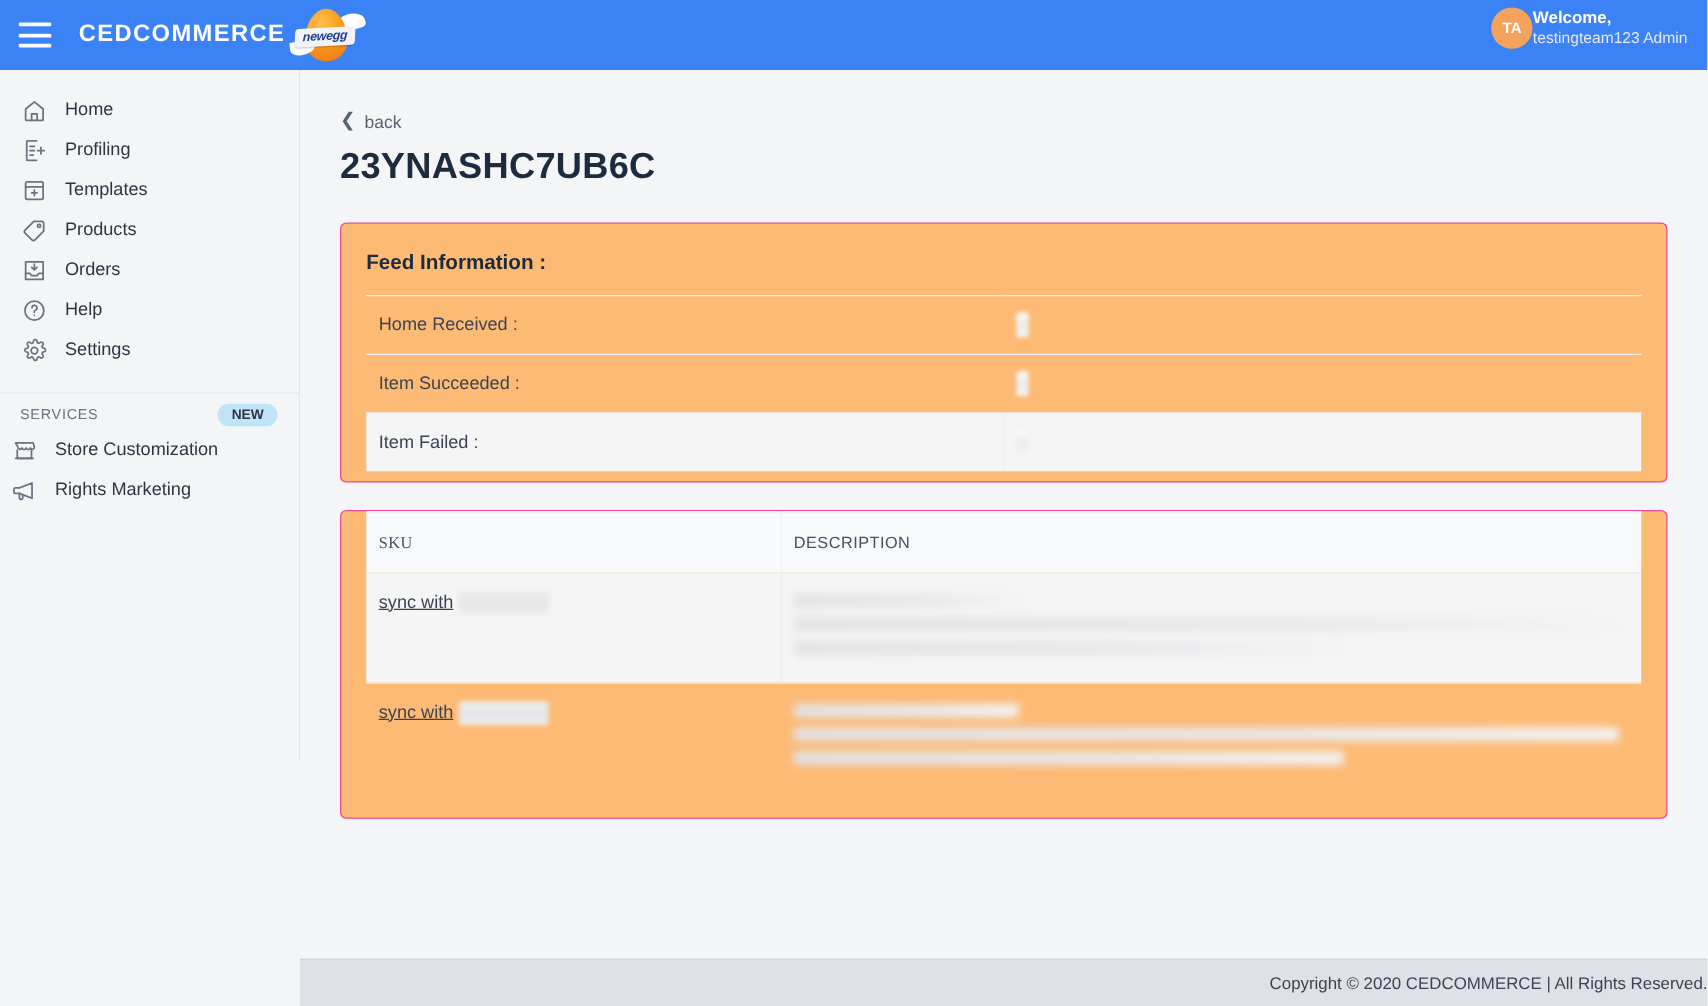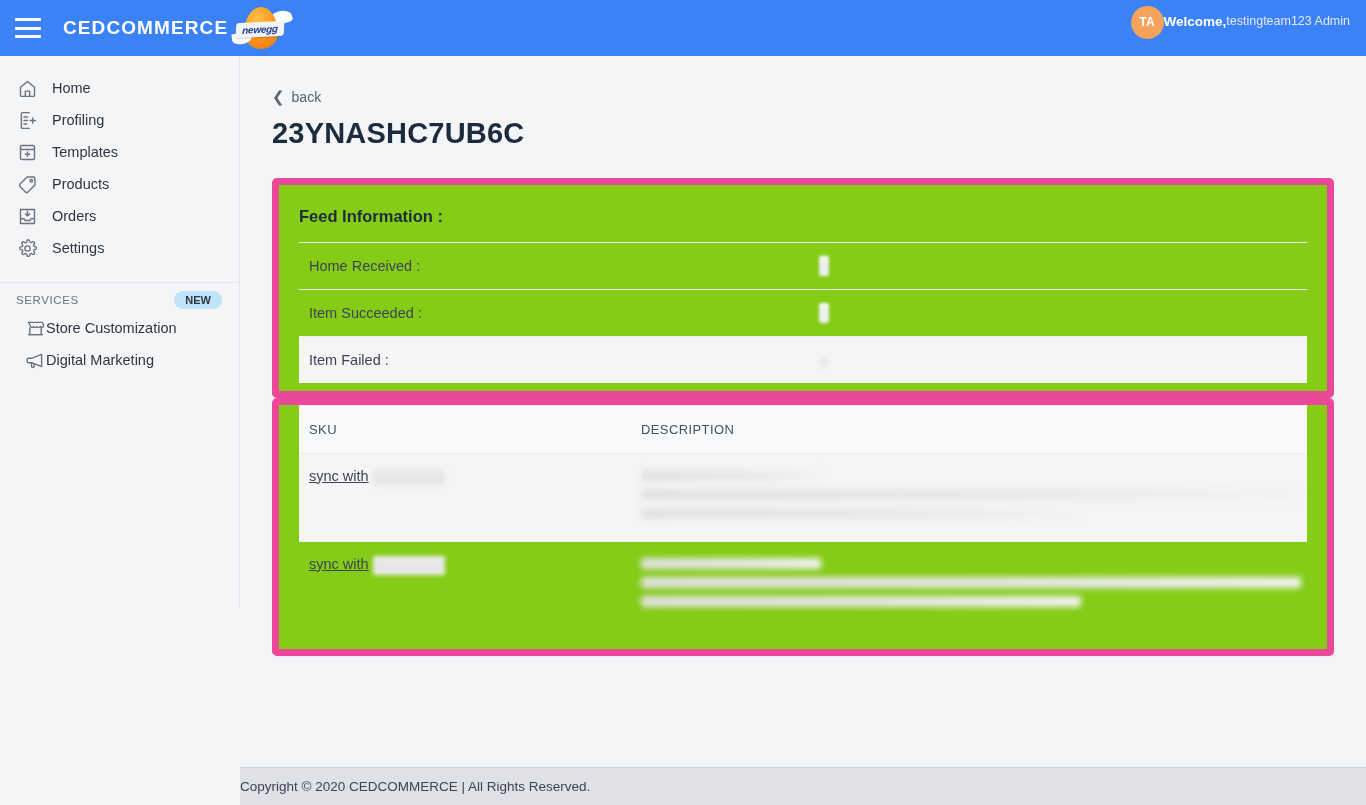--- a/index.html
+++ b/index.html
@@ -69,21 +69,21 @@
   .user-area {
     position: absolute; right: 16px; top: 0; height: 44px;
     display: flex; align-items: center; cursor: pointer;
   }
   .avatar {
     width: 33px; height: 33px; border-radius: 50%;
     background: #f5a25d; color: #ffffff;
     display: flex; align-items: center; justify-content: center;
     font-size: 12px; font-weight: bold; letter-spacing: .3px;
   }
-  .user-lines { display: flex; flex-direction: row; line-height: 1.25; }
+  .user-lines { display: flex; flex-direction: column; line-height: 1.25; }
   .user-welcome { color: #ffffff; font-size: 13.5px; font-weight: bold; }
   .user-name { color: #e7e8f1; font-size: 12.5px; }
 
   
   .sidebar {
     position: absolute; left: 0; top: 56px;
     width: 240px; height: 749px;
     background: #f4f5f7;
   }
   .sidebar-divider-right {
@@ -108,21 +108,21 @@
     border-top: 1px solid #e3e5ea;
     padding-top: 4px;
     text-align: center;
   }
   .services-title { font-size: 11.5px; letter-spacing: .6px; color: #6b7280; }
   .new-badge {
     background: #bfe4f7; color: #2f3542;
     font-size: 11px; font-weight: bold;
     padding: 3px 11px; border-radius: 11px;
   }
-  .service-item { display: flex; align-items: center; gap: 0; height: 32px; padding-left: 24px; cursor: pointer; }
+  .service-item { display: flex; align-items: center; gap: 14px; height: 32px; padding-left: 8px; cursor: pointer; }
 
   
   .main {
     position: absolute; left: 240px; top: 56px;
     width: 1126px; height: 711px;
     background: #f4f5f7;
     padding: 32px 32px 0 32px;
     overflow: hidden;
   }
   .back-link {
@@ -130,24 +130,25 @@
     color: #5a6372; font-size: 14px; cursor: pointer;
     margin-bottom: 12px;
   }
   .back-chev { font-size: 15px; line-height: 1; color: #5a6372; }
   .page-title {
     font-size: 29px; font-weight: bold; color: #1d2b3f;
     letter-spacing: .2px; margin-bottom: 28px;
   }
 
   .card {
-    background: #84cc16;
-    border: 7px solid #ec4899;
+    background: #fdba74;
+    border: 1px solid #ec4899;
     border-radius: 5px;
     box-shadow: 0 1px 2px rgba(16,24,40,.04);
+    margin-bottom: 22px;
   }
   .card-title {
     font-size: 16.5px; font-weight: bold; color: #1d2b3f;
     padding: 22px 20px 16px 20px;
   }
 
   
   .info-table { width: 100%; border-collapse: collapse; }
   .info-table tr { border-top: 1px solid #eceef2; }
   .info-table tr.striped { background: #f5f5f6; }
@@ -183,39 +184,39 @@
   .items-wrap { padding: 0 20px 20px 20px; }
   .items-table { width: 100%; border-collapse: collapse; table-layout: fixed; }
   .items-table th {
     text-align: left; font-weight: normal;
     font-size: 13px; letter-spacing: .4px; color: #48505f;
     background: #f8f9fb;
     padding: 16px 0 16px 10px;
     border-top: 1px solid #eceef2;
     border-bottom: 1px solid #eceef2;
   }
-  .items-table th.col-sku { width: 332px; }
+  .items-table th.col-sku { width: 332px; font-family: Liberation Serif, serif; }
   .items-table td {
     padding: 14px 0 14px 10px;
     font-size: 14.5px; color: #3c4454;
     vertical-align: top;
     text-decoration: underline;
   }
   .items-table tr.striped td { background: #f5f5f6; }
   .items-table tr.row-sep td { border-bottom: 1px solid #eceef2; }
   .sku-cell { white-space: nowrap; }
   .desc-cell { padding-top: 16px !important; }
 
   
   .footer {
     position: absolute; left: 240px; top: 767px;
     width: 1126px; height: 38px;
     background: #dfe1e6;
     border-top: 1px solid #cfd3da;
-    display: flex; align-items: center; justify-content: flex-start;
+    display: flex; align-items: center; justify-content: flex-end;
   }
   .footer-text { font-size: 13.5px; color: #3c4454; }
 </style>
 </head>
 <body>
 
 <div class="app">
 
   <div class="navbar">
     <div class="hamburger">
@@ -294,20 +295,30 @@
         <span class="nav-icon">
           <svg width="21" height="21" viewBox="0 0 24 24" fill="none" stroke="#6b7280" stroke-width="1.6" stroke-linecap="round" stroke-linejoin="round">
             <path d="M4 4h16v16H4z"></path>
               <path d="M4 14.5h4l1.3 2h5.4l1.3-2H20"></path>
             <path d="M12 6v5M9.6 9l2.4 2.3L14.4 9"></path>
           </svg>
         </span>
         <span class="nav-label">Orders</span>
       </div>
 
+      <div class="nav-item">
+        <span class="nav-icon">
+          <svg width="21" height="21" viewBox="0 0 24 24" fill="none" stroke="#6b7280" stroke-width="1.6" stroke-linecap="round" stroke-linejoin="round">
+            <circle cx="12" cy="12" r="8.6"></circle>
+            <path d="M9.8 9.4a2.3 2.3 0 1 1 3 2.2c-.6.25-.9.8-.9 1.5v.4"></path>
+            <circle cx="11.9" cy="16.3" r=".75" fill="#6b7280" stroke="none"></circle>
+          </svg>
+        </span>
+        <span class="nav-label">Help</span>
+      </div>
 
       <div class="nav-item">
         <span class="nav-icon">
           <svg width="21" height="21" viewBox="0 0 24 24" fill="none" stroke="#6b7280" stroke-width="1.6" stroke-linecap="round" stroke-linejoin="round">
             <circle cx="12" cy="12" r="3"></circle>
             <path d="M19.2 14.1a1.4 1.4 0 0 0 .3 1.6l.1.1a1.7 1.7 0 1 1-2.4 2.4l-.1-.1a1.4 1.4 0 0 0-1.6-.3 1.4 1.4 0 0 0-.9 1.3v.2a1.7 1.7 0 1 1-3.4 0v-.1a1.4 1.4 0 0 0-1-1.3 1.4 1.4 0 0 0-1.6.3l-.1.1a1.7 1.7 0 1 1-2.4-2.4l.1-.1a1.4 1.4 0 0 0 .3-1.6 1.4 1.4 0 0 0-1.3-.9h-.2a1.7 1.7 0 1 1 0-3.4h.1a1.4 1.4 0 0 0 1.3-1 1.4 1.4 0 0 0-.3-1.6l-.1-.1a1.7 1.7 0 1 1 2.4-2.4l.1.1a1.4 1.4 0 0 0 1.6.3h.1a1.4 1.4 0 0 0 .9-1.3v-.2a1.7 1.7 0 1 1 3.4 0v.1a1.4 1.4 0 0 0 .9 1.3 1.4 1.4 0 0 0 1.6-.3l.1-.1a1.7 1.7 0 1 1 2.4 2.4l-.1.1a1.4 1.4 0 0 0-.3 1.6v.1a1.4 1.4 0 0 0 1.3.9h.2a1.7 1.7 0 1 1 0 3.4h-.1a1.4 1.4 0 0 0-1.3.9z"></path>
           </svg>
         </span>
         <span class="nav-label">Settings</span>
       </div>
@@ -329,21 +340,21 @@
       <span class="nav-label">Store Customization</span>
     </div>
 
     <div class="service-item">
       <span class="nav-icon">
         <svg width="21" height="21" viewBox="0 0 24 24" fill="none" stroke="#6b7280" stroke-width="1.6" stroke-linecap="round" stroke-linejoin="round">
           <path d="M3.5 9.5h4L19 5v14l-11.5-4.5h-4a1 1 0 0 1-1-1v-3a1 1 0 0 1 1-1z"></path>
           <path d="M7.5 14.6v3.9a1.5 1.5 0 0 0 3 0v-2.8"></path>
         </svg>
       </span>
-      <span class="nav-label">Digital Marketing</span>
+      <span class="nav-label">Rights Marketing</span>
     </div>
   </div>
   <div class="sidebar-divider-right"></div>
 
   <div class="main">
 
     <div class="back-link">
       <span class="back-chev">❮</span>
       <span>back</span>
     </div>

